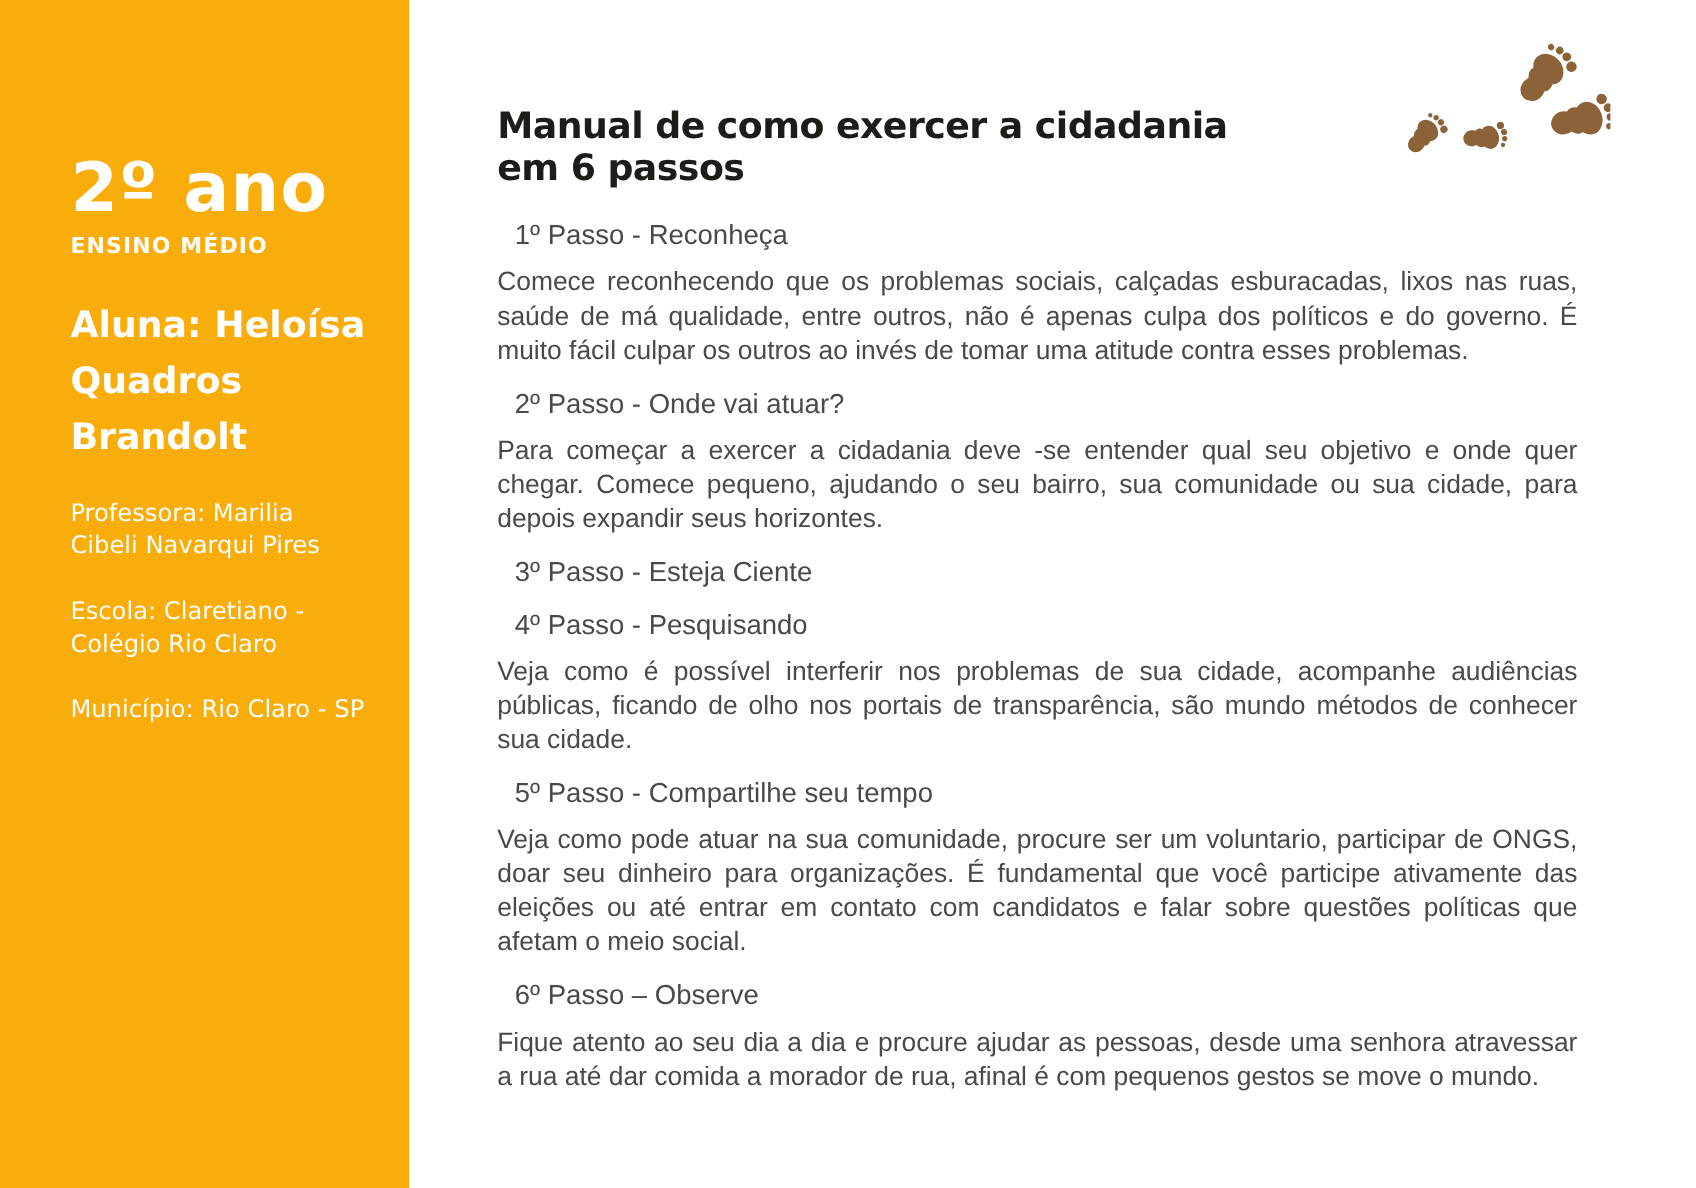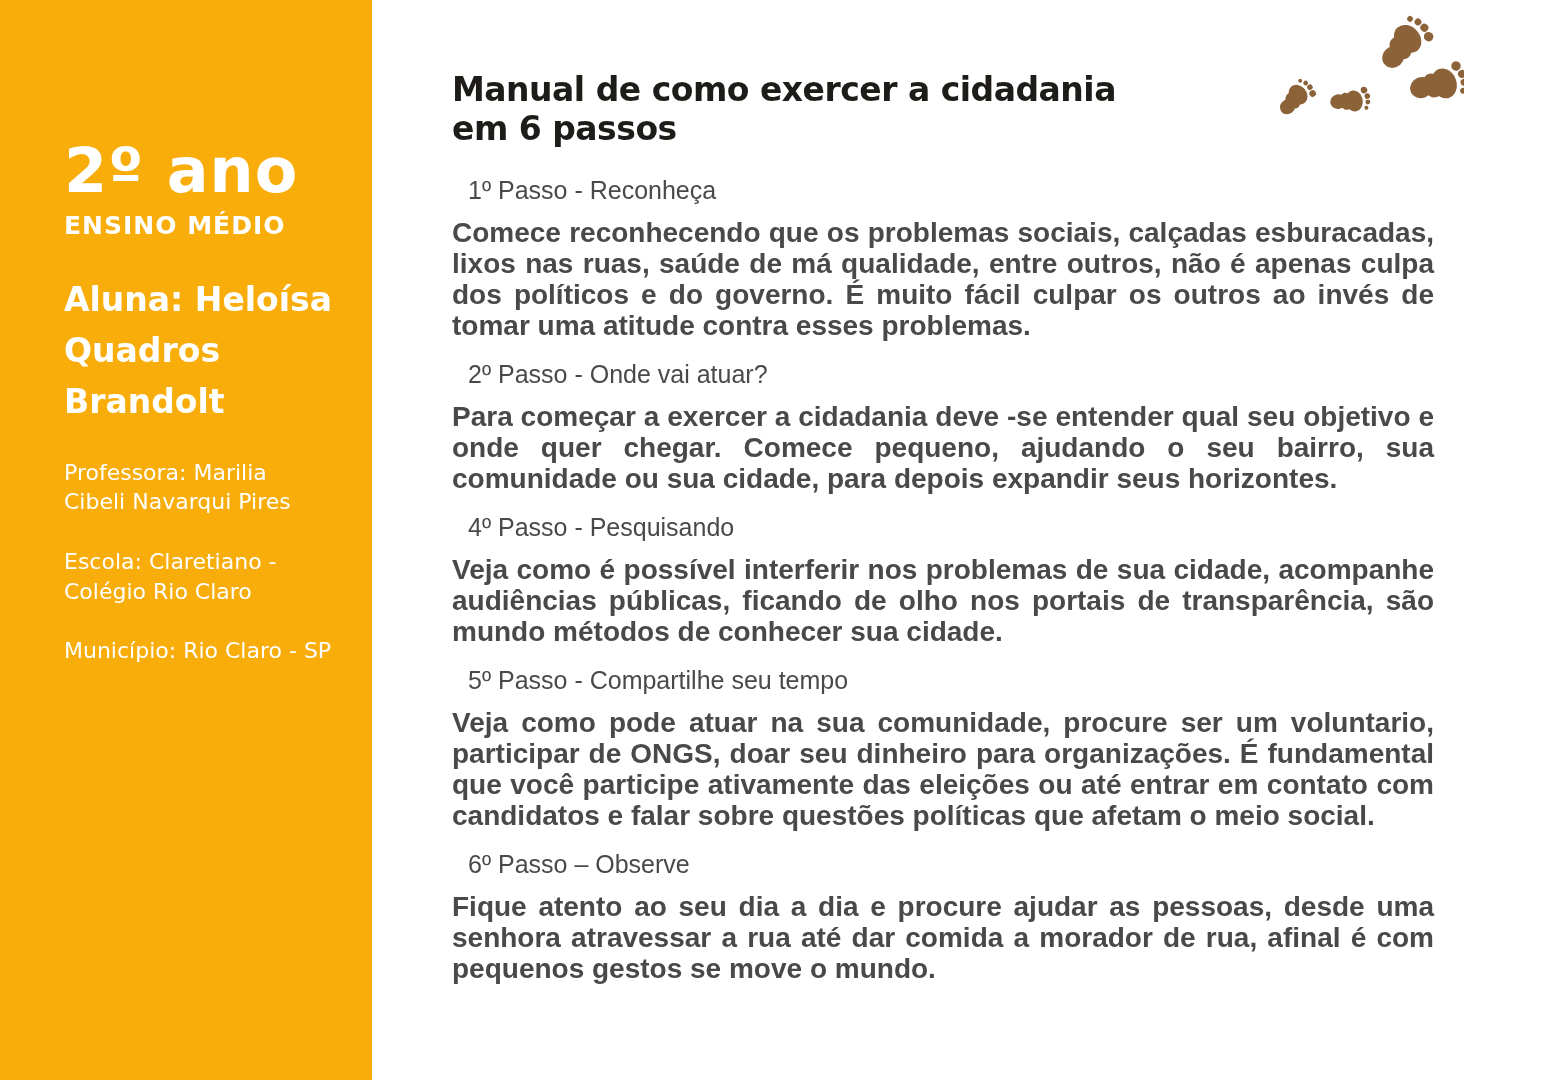--- a/index.html
+++ b/index.html
@@ -19,58 +19,58 @@
     background:var(--accent);
     padding:138px 40px 0 64px;
     color:#fff;
   }
   .grade{
     font-family:"DejaVu Sans",sans-serif;
     font-weight:700;font-size:62px;line-height:1.05;letter-spacing:1px;
   }
   .level{
     font-family:"DejaVu Sans",sans-serif;
-    font-weight:700;font-size:25px;letter-spacing:1px;margin-top:8px;
+    font-weight:700;font-size:20px;letter-spacing:1px;margin-top:8px;
   }
   .student{
     font-family:"DejaVu Sans",sans-serif;
     font-weight:700;font-size:33px;line-height:1.55;
     margin-top:34px;
   }
   .info{
     font-family:"DejaVu Sans",sans-serif;
     font-weight:400;font-size:22px;line-height:1.35;
     margin-top:30px;
   }
 
   
   .main{
     position:absolute;left:452px;top:0;width:982px;height:1080px;
-    padding-top:70px;
+    padding-top:94px;
     color:var(--body);
   }
   .header{position:relative;}
   h1.title{
     font-family:"DejaVu Sans",sans-serif;
     font-weight:700;font-size:33px;letter-spacing:-0.5px;
     color:var(--title);
     width:720px;
     margin-bottom:28px;
   }
   .footprints{
     position:absolute;right:-30px;top:-70px;width:210px;height:135px;
   }
 
   .step h2{
     font-family:"Liberation Sans",sans-serif;
     font-weight:300;font-size:25px;color:var(--body);
     margin:19px 16px 12px;
   }
   .step p, p.closing{
-    font-size:28px;line-height:31px;font-weight:700;
+    font-size:24px;line-height:31px;font-weight:400;
     text-align:justify;
     margin:0 0 6px;
   }
 </style>
 </head>
 <body>
 
 <div class="page">
 
   <aside class="sidebar">
@@ -111,20 +111,21 @@
     <h2>1º Passo - Reconheça</h2>
     <p>Comece reconhecendo que os problemas sociais, calçadas esburacadas, lixos nas ruas, saúde de má qualidade, entre outros, não é apenas culpa dos políticos e do governo. É muito fácil culpar os outros ao invés de tomar uma atitude contra esses problemas.</p>
   </div>
 
   <div class="step">
     <h2>2º Passo - Onde vai atuar?</h2>
     <p>Para começar a exercer a cidadania deve -se entender qual seu objetivo e onde quer chegar. Comece pequeno, ajudando o seu bairro, sua comunidade ou sua cidade, para depois expandir seus horizontes.</p>
   </div>
 
   <div class="step">
+    <h2>3º Passo - Esteja Ciente</h2>
   </div>
 
   <div class="step">
     <h2>4º Passo - Pesquisando</h2>
     <p>Veja como é possível interferir nos problemas de sua cidade, acompanhe audiências públicas, ficando de olho nos portais de transparência, são mundo métodos de conhecer sua cidade.</p>
   </div>
 
   <div class="step">
     <h2>5º Passo - Compartilhe seu tempo</h2>
     <p>Veja como pode atuar na sua comunidade, procure ser um voluntario, participar de ONGS, doar seu dinheiro para organizações. É fundamental que você participe ativamente das eleições ou até entrar em contato com candidatos e falar sobre questões políticas que afetam o meio social.</p>

